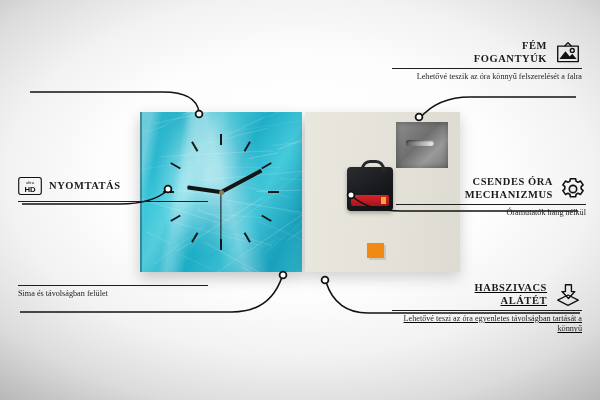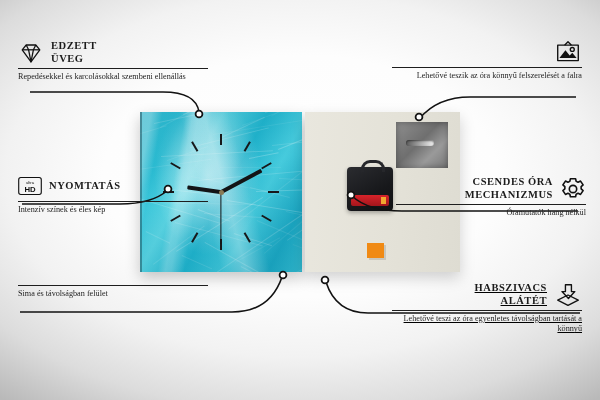--- a/index.html
+++ b/index.html
@@ -174,64 +174,48 @@
     <g fill="#ffffff" stroke="#121212" stroke-width="1.8">
       <circle cx="199" cy="114" r="3.4"></circle>
       <circle cx="168" cy="189" r="3.4"></circle>
       <circle cx="283" cy="275" r="3.4"></circle>
       <circle cx="419" cy="117" r="3.4"></circle>
       <circle cx="351" cy="195" r="3.4"></circle>
       <circle cx="325" cy="280" r="3.4"></circle>
     </g>
   </svg>
 
-  <div class="callout left" style="left:18px;top:40px;">
-    <div class="head">
-      <span class="ico">
-        <svg viewBox="0 0 32 30">
-            <g fill="none" stroke="#111" stroke-width="1.6" stroke-linejoin="round">
-          <path d="M5,11 L16,26 L27,11 L22,5 L10,5 Z"></path>
-              <path d="M5,11 L27,11"></path>
-          <path d="M10,5 L13,11 L16,26 L19,11 L22,5"></path>
-            </g>
-          </svg>
-      </span>
-      <div>
-        <div class="title">EDZETT</div>
-        <div class="title">ÜVEG</div>
-      </div>
-    </div>
-    <div class="rule"></div>
-    <div class="desc">Repedésekkel és karcolásokkal szembeni ellenállás</div>
-  </div>
 
   <div class="callout left" style="left:18px;top:174px;">
     <div class="head">
       <span class="ico" style="width:24px;">
         <svg viewBox="0 0 34 26">
           <rect x="1" y="1" width="32" height="24" rx="3" fill="none" stroke="#111" stroke-width="1.6"></rect>
           <text x="17" y="10" font-family="Liberation Sans, sans-serif" font-size="6" text-anchor="middle" fill="#111">ultra</text>
           <text x="17" y="21" font-family="Liberation Sans, sans-serif" font-size="11" font-weight="bold" text-anchor="middle" fill="#111">HD</text>
         </svg>
       </span>
       <div>
         <div class="title">NYOMTATÁS</div>
       </div>
     </div>
     <div class="rule"></div>
-    <div class="desc">Intenzív színek és éles kép</div>
   </div>
 
   <div class="callout left" style="left:18px;top:282px;">
     <div class="rule"></div>
     <div class="desc">Sima és távolságban felület</div>
   </div>
 
   <div class="callout right" style="left:392px;top:40px;">
     <div class="head">
+      <div>
+        <div class="title">FÉM</div>
+        <div class="title">FOGANTYÚK</div>
+      </div>
       <span class="ico" style="width:28px;">
         <svg viewBox="0 0 30 28">
             <g fill="none" stroke="#111" stroke-width="1.6" stroke-linejoin="round">
           <path d="M11,6 L15,2 L19,6"></path>
           <rect x="3" y="6" width="24" height="18"></rect>
           <path d="M5,21 L12,12 L17,18 L20,15 L25,21 Z" fill="#111" stroke="none"></path>
           <circle cx="20" cy="11" r="2.3"></circle>
             </g>
           </svg>
       </span>

